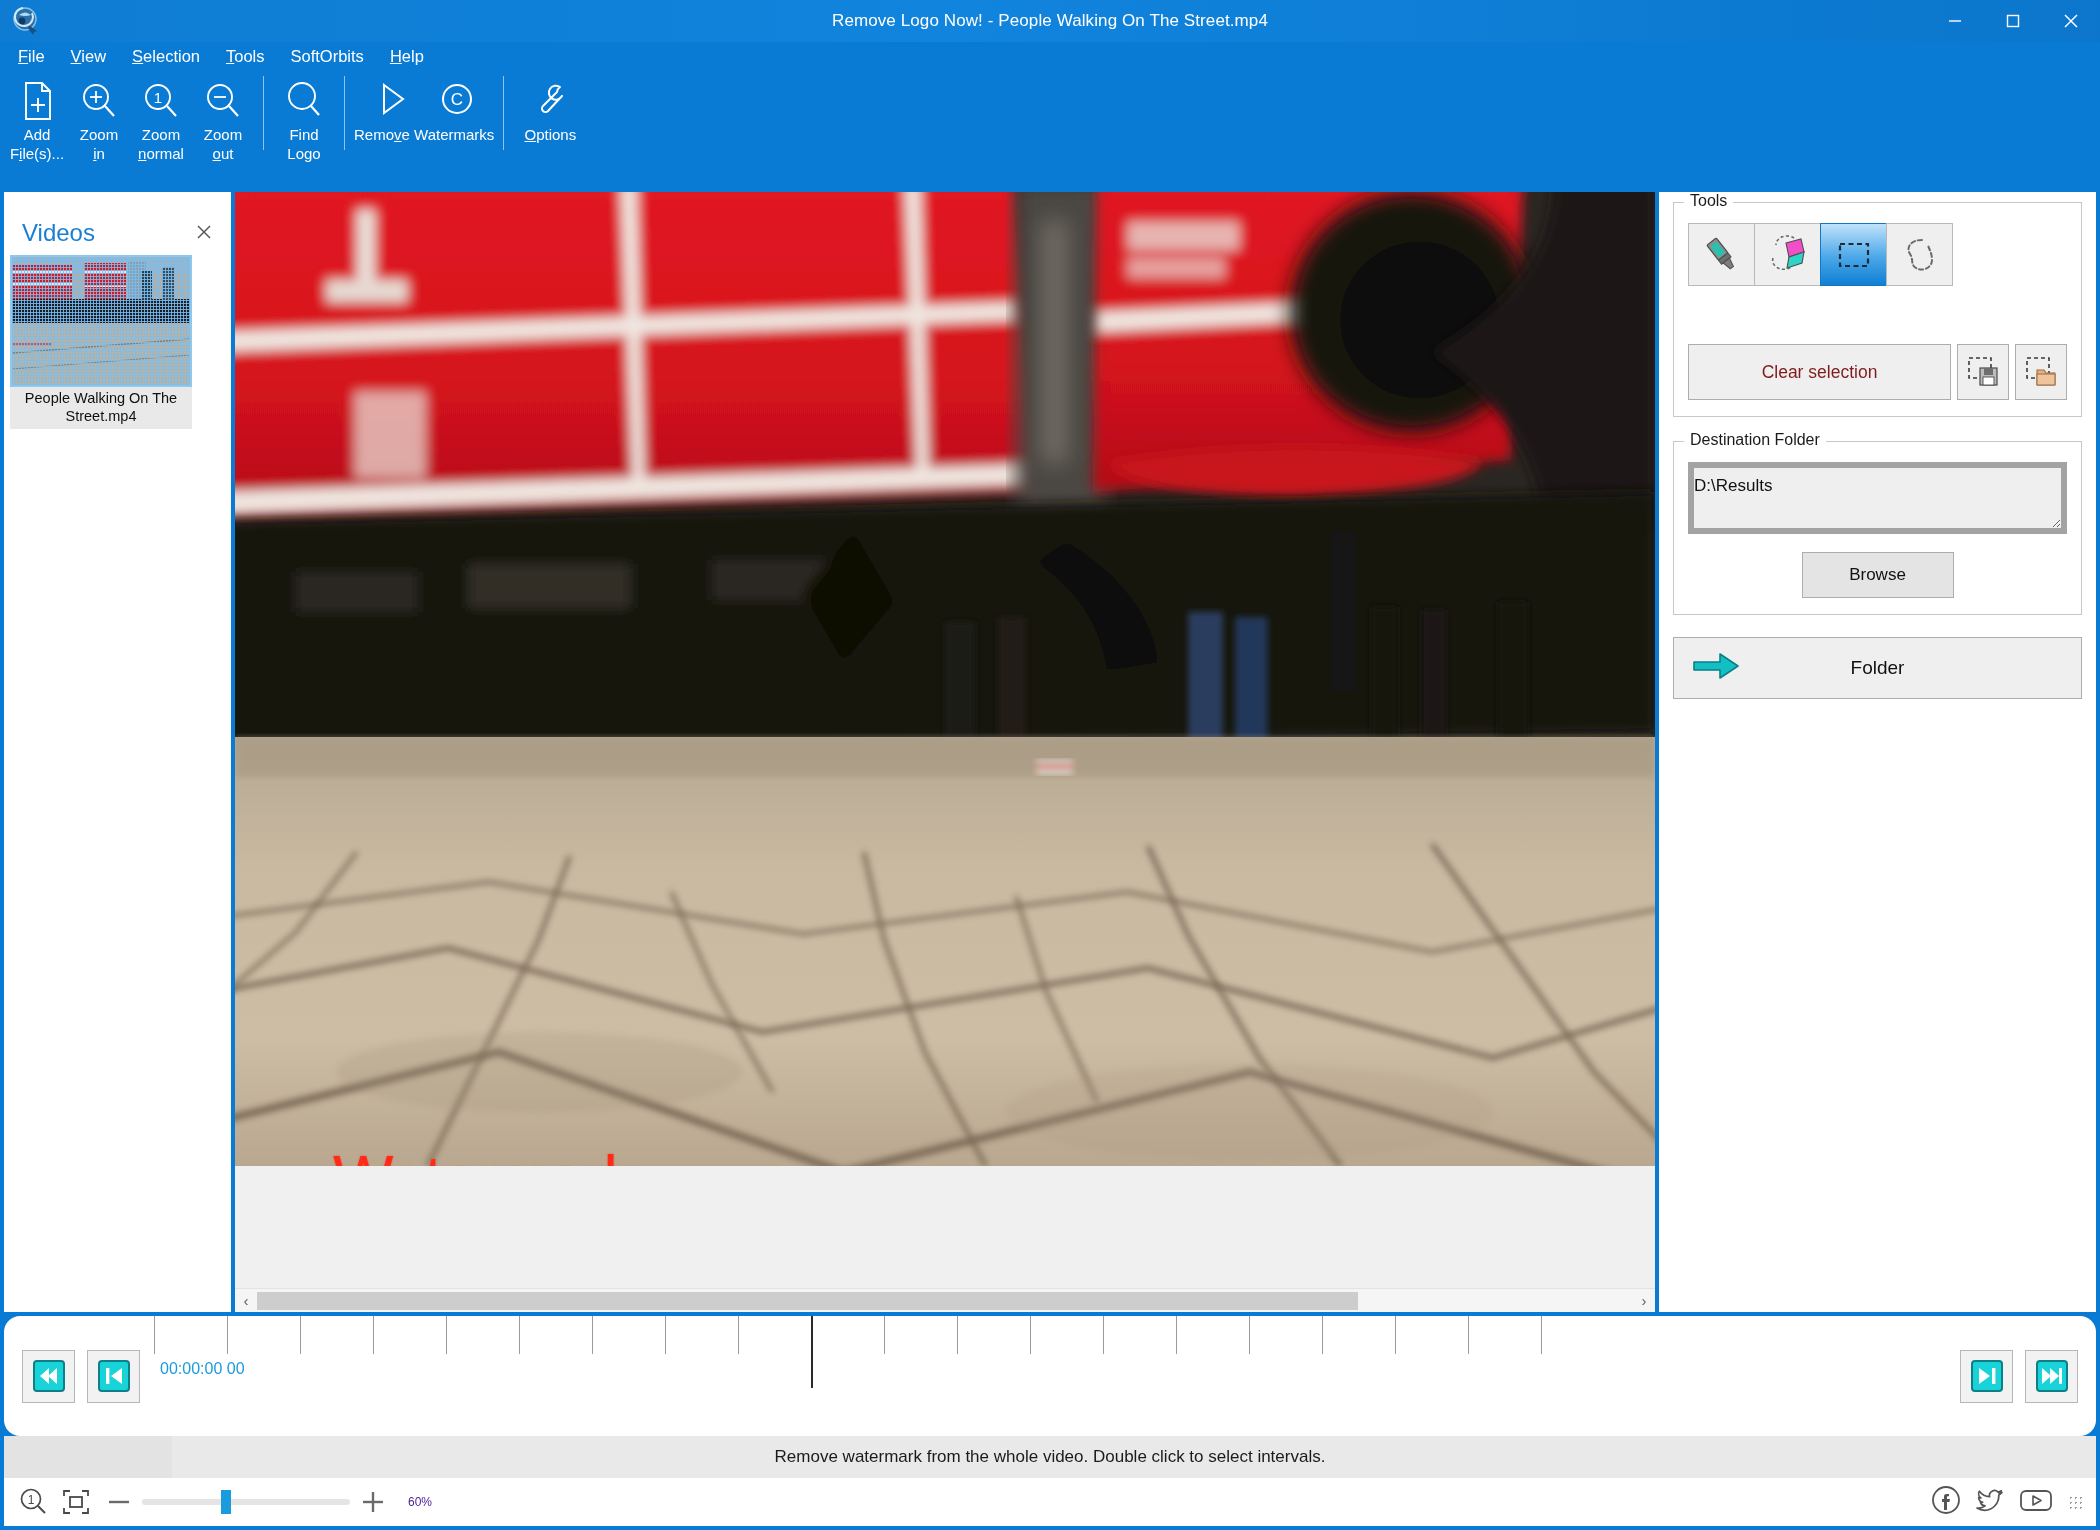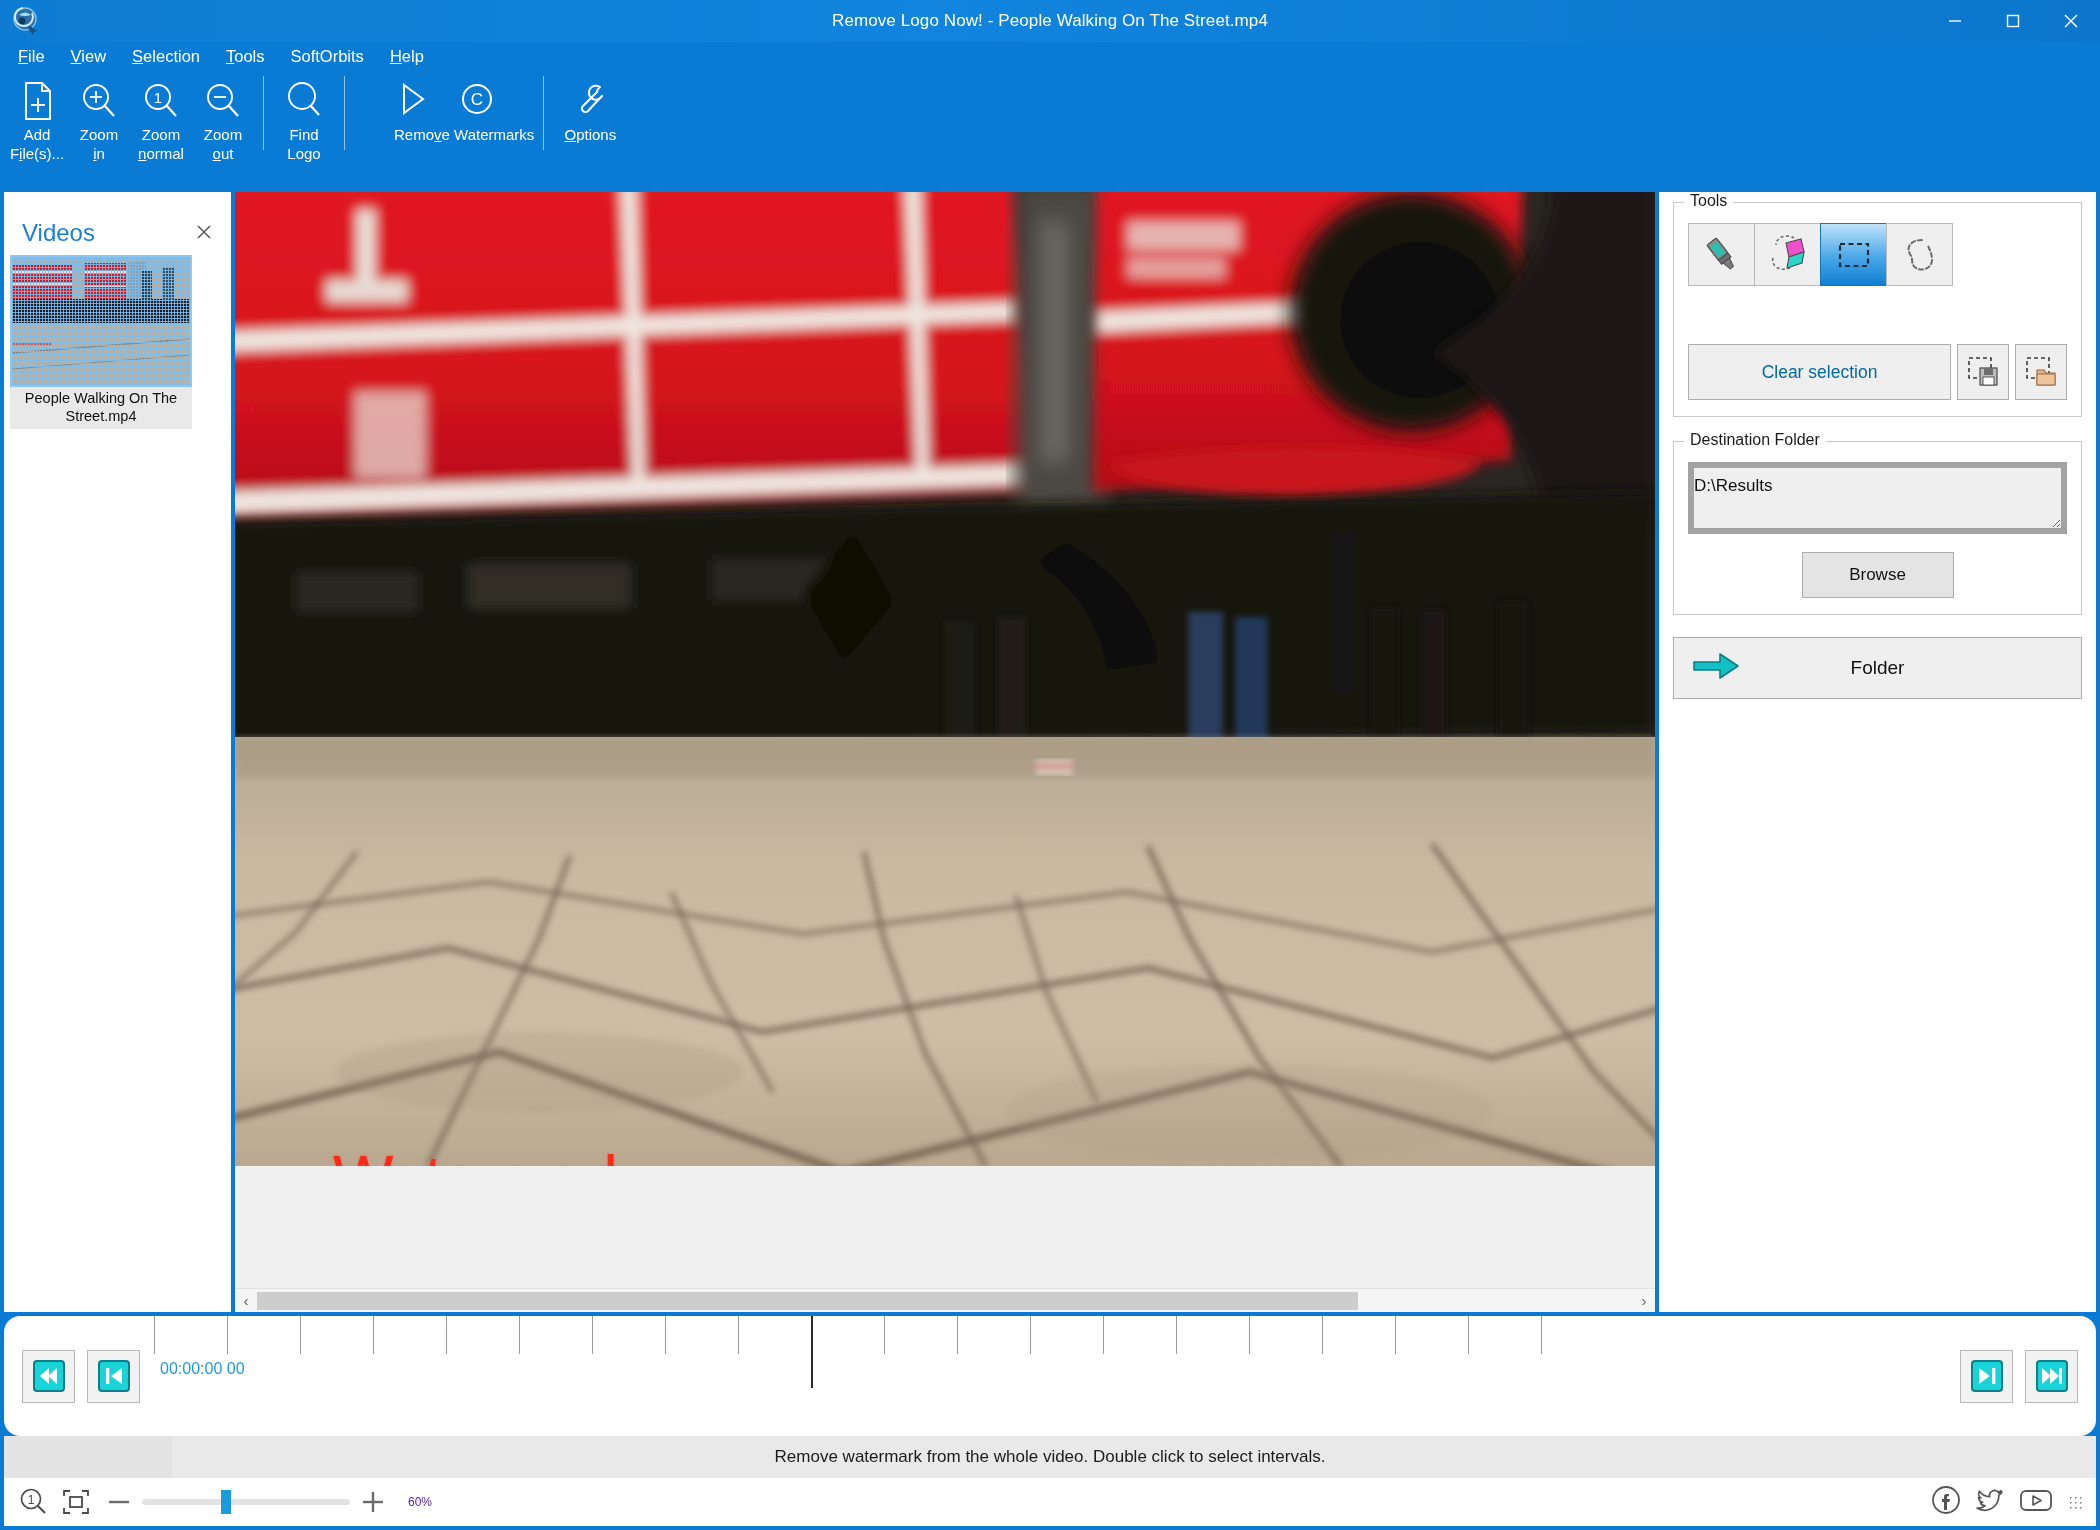--- a/index.html
+++ b/index.html
@@ -83,21 +83,21 @@
   .tb-sep {
     width: 1px; height: 74px; margin: 6px 9px 0 9px;
     background: rgba(255,255,255,.55);
   }
   .tb-pair {
     display: flex; flex-direction: column; align-items: center;
   }
   .tb-pair-icons { display: flex; }
   .tb-pair-icons > div { width: 66px; display:flex; justify-content:center; padding-top:8px;}
   .tb-pair-lbl {
-    font-size: 15px; color:#fff; margin-top:2px; white-space:nowrap;margin-left:40px;
+    font-size: 15px; color:#fff; margin-top:2px; white-space:nowrap;
   }
 
   
   .body {
     flex: 1 1 auto;
     display: flex;
     background: #0a7bd4;
     padding: 0 4px 0 4px;
     min-height: 0;
   }
@@ -224,21 +224,21 @@
     background: linear-gradient(to bottom, #bfe2fb 0%, #4aa7e8 55%, #0f7fd4 100%);
     border-color: #1277c4;
   }
   .tools-spacer { height: 58px; }
   .tools-bottom { display:flex; align-items:center; }
   .clear-sel-btn {
     flex: 1;
     height: 56px;
     border: 1px solid #adadad;
     background: #efefef;
-    font-size: 17.5px; color: #0369a1;
+    font-size: 17.5px; color: #7f1d1d;
     display:flex; align-items:center; justify-content:center;
   }
   .sq-btn {
     width: 52px; height: 56px;
     border: 1px solid #adadad;
     background: #efefef;
     display:flex; align-items:center; justify-content:center;
     margin-left: 6px;
   }
   .dest-input {

